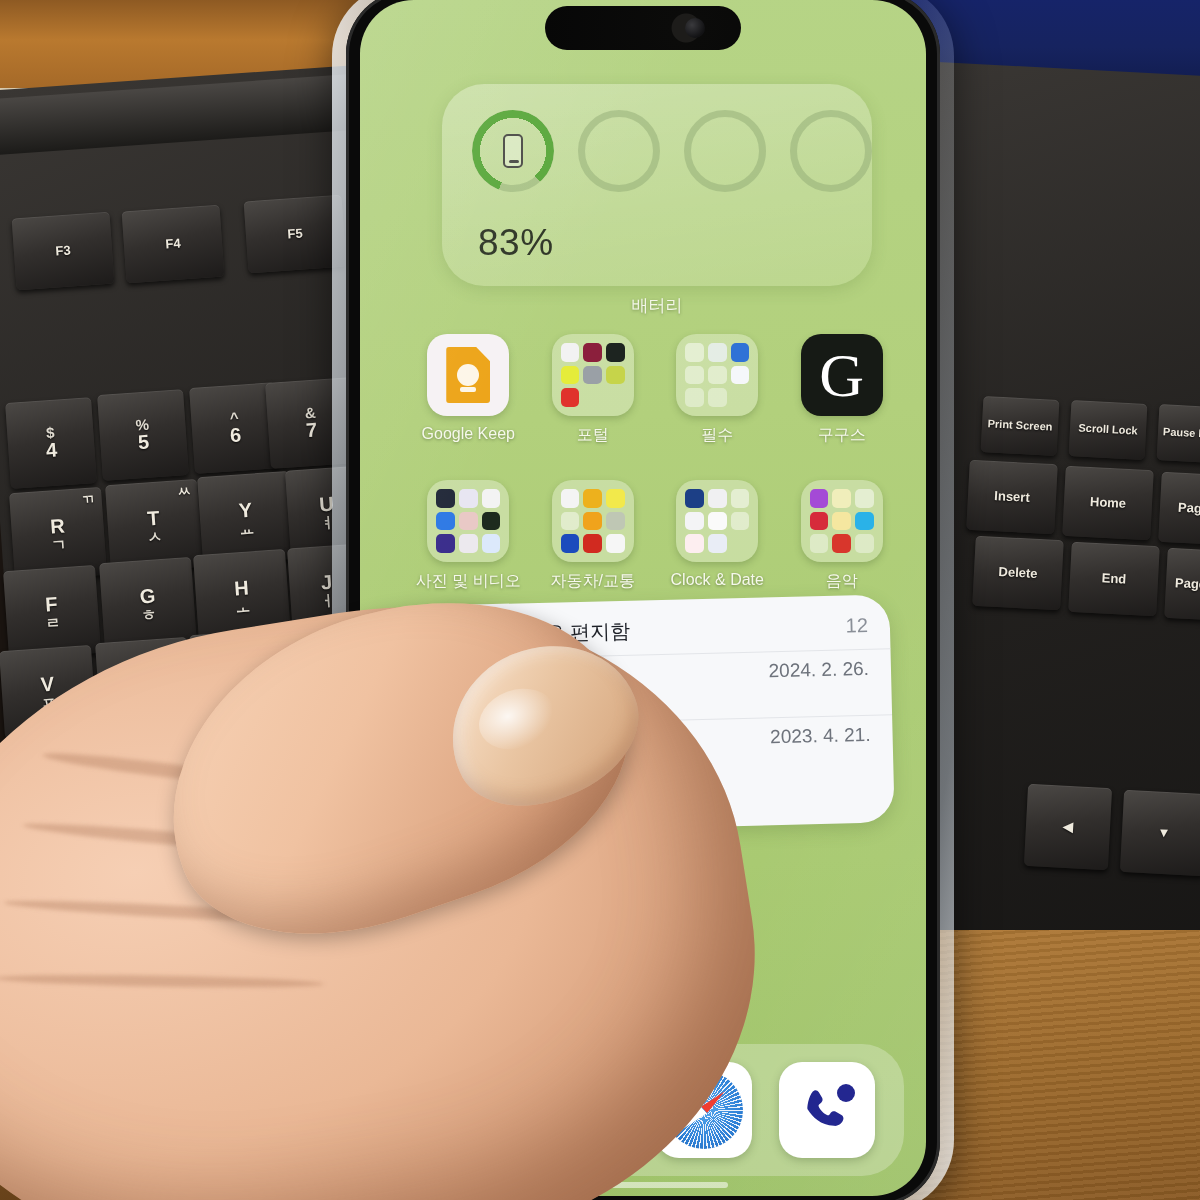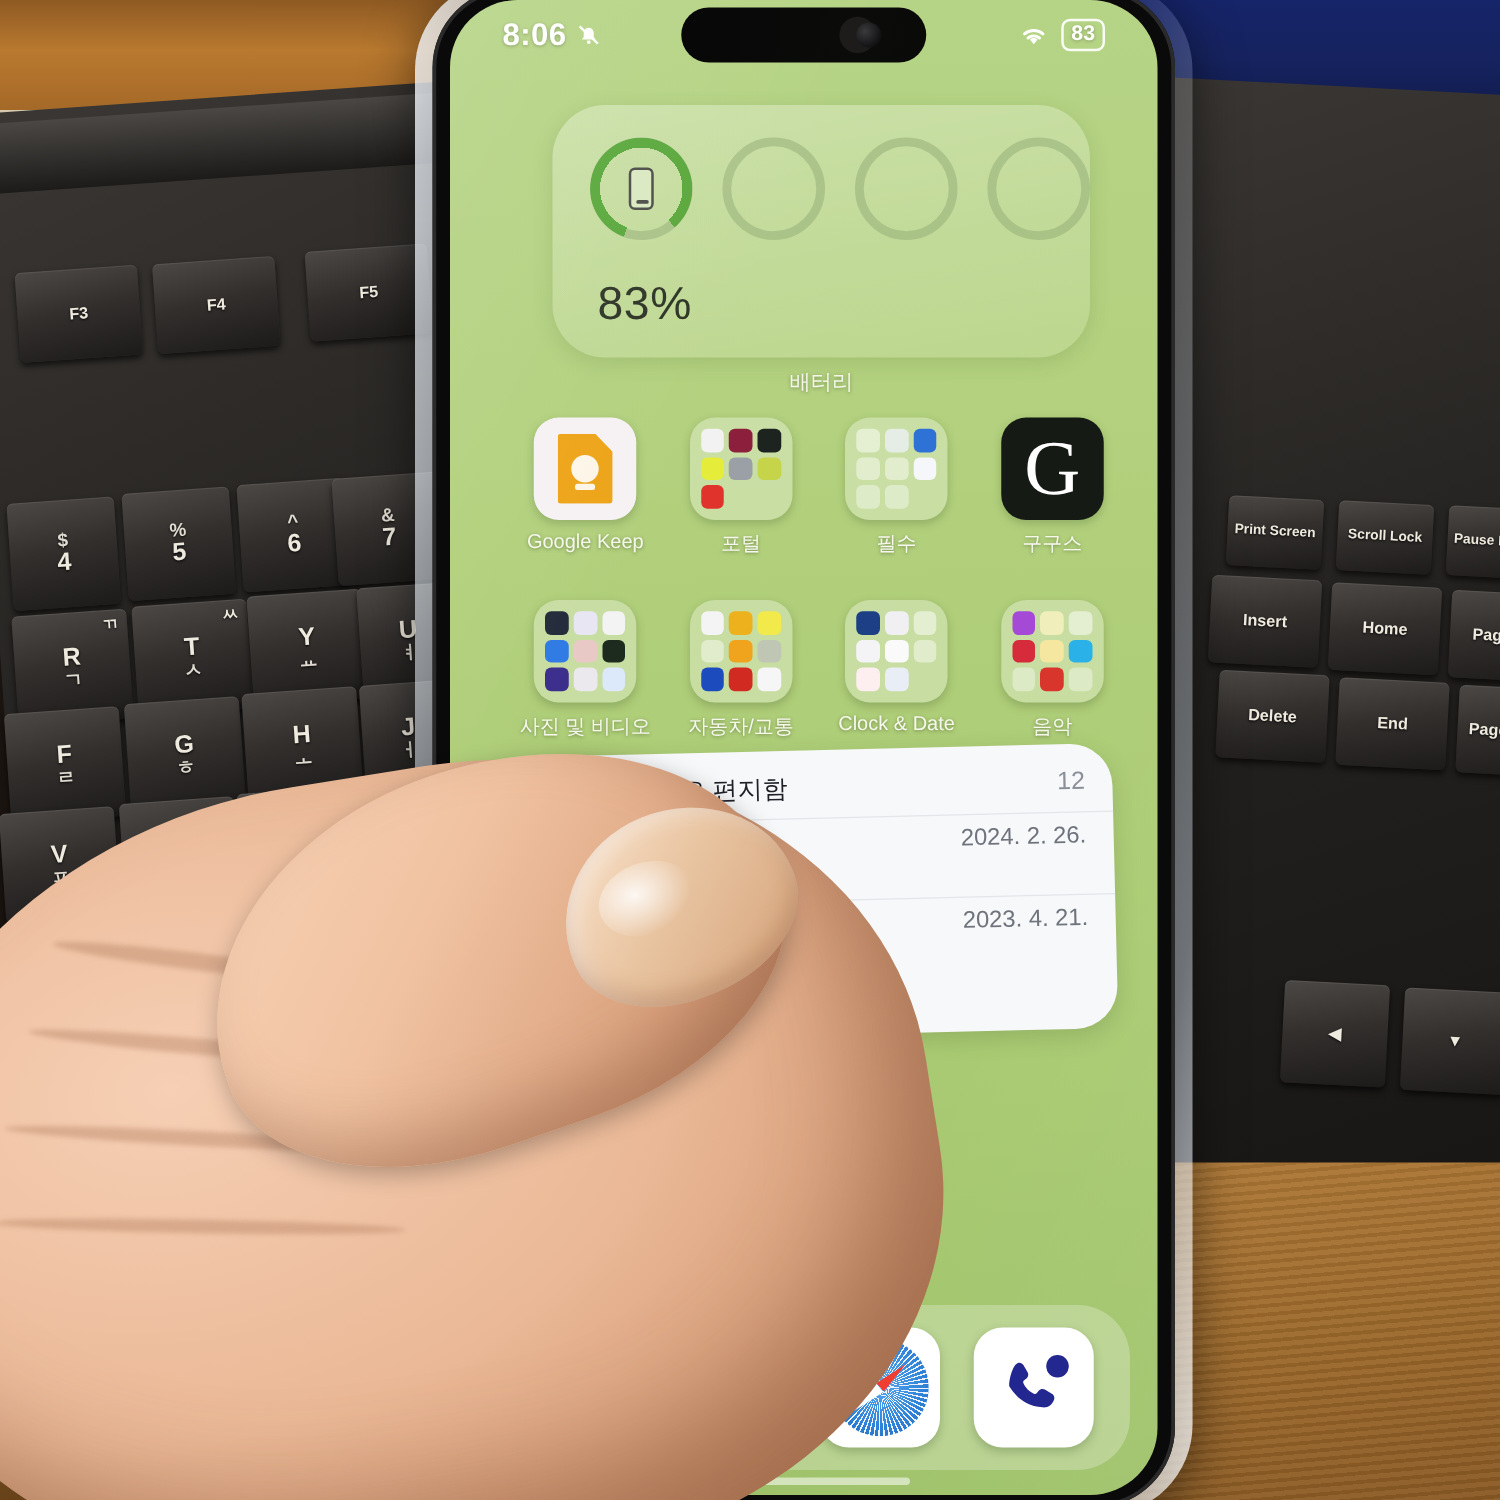--- a/index.html
+++ b/index.html
@@ -409,38 +409,20 @@
     </div>
 
   <div class="phone-case"></div>
   <div class="phone-body">
     <div class="screen">
 
       <div class="notch">
         <div class="lens"></div>
       </div>
 
-      <div class="statusbar">
-        <div class="sb-left">
-          <span class="sb-time">8:06</span>
-          <svg width="22" height="22" viewBox="0 0 24 24">
-            <path d="M6 16h12l-1.6-2.2V10a4.4 4.4 0 0 0-8.8 0v3.8L6 16z" fill="#fff" opacity=".95"></path>
-            <circle cx="12" cy="18.2" r="1.7" fill="#fff" opacity=".95"></circle>
-            <line x1="4" y1="4.5" x2="20" y2="19.5" stroke="#fff" stroke-width="2.1" opacity=".95"></line>
-          </svg>
-        </div>
-        <div class="sb-right">
-          <svg width="26" height="20" viewBox="0 0 26 20">
-            <path d="M13 17.4l3.1-3.9a4.9 4.9 0 0 0-6.2 0L13 17.4z" fill="#fff"></path>
-            <path d="M5.6 9.1a11.6 11.6 0 0 1 14.8 0" stroke="#fff" stroke-width="2.3" fill="none" stroke-linecap="round"></path>
-            <path d="M8.4 12.4a7.5 7.5 0 0 1 9.2 0" stroke="#fff" stroke-width="2.3" fill="none" stroke-linecap="round"></path>
-          </svg>
-          <span class="batt-pill">83</span>
-        </div>
-      </div>
 
       <div class="widget-battery">
         <div class="rings">
           <div class="ring filled">
             <div class="track"></div>
             <div class="arc"></div>
             <div class="phone-glyph"></div>
           </div>
           <div class="ring">
               <div class="track"></div>

